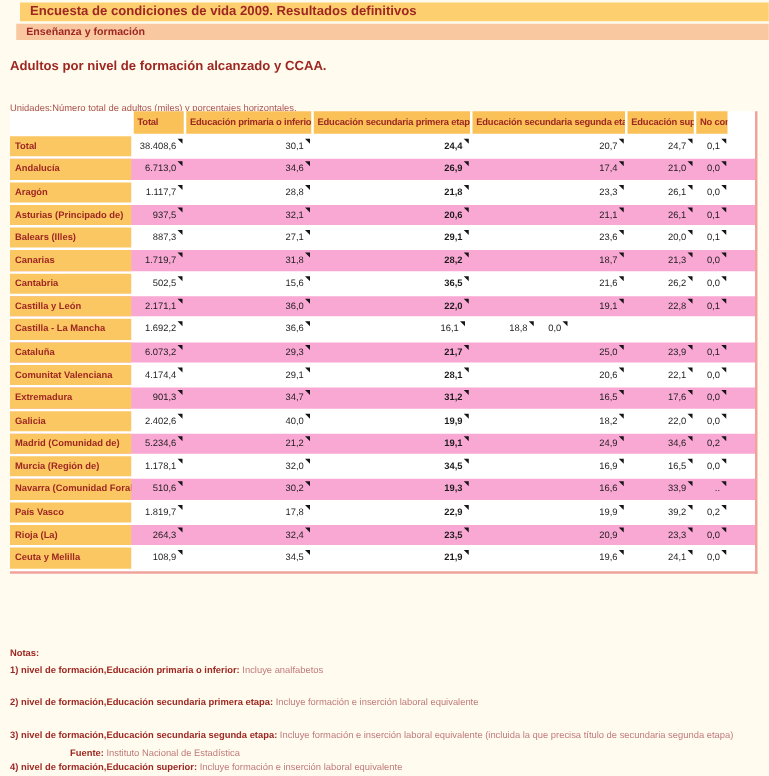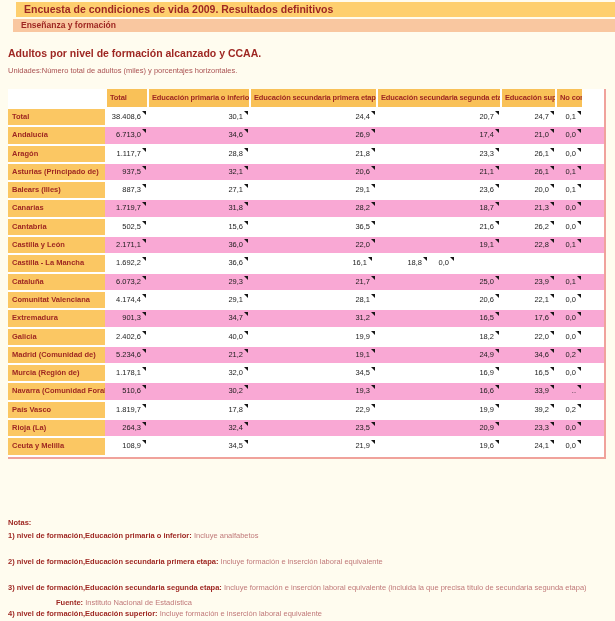--- a/index.html
+++ b/index.html
@@ -23,37 +23,37 @@
     position:absolute;left:13px;top:19px;width:615px;height:13px;
     background:var(--bar2);color:var(--maroon);
     font-size:8.5px;font-weight:bold;line-height:13px;padding-left:8px;
     white-space:nowrap;
   }
   .page-title{
     position:absolute;left:8px;top:47px;
     color:var(--maroon);font-size:10.5px;font-weight:bold;white-space:nowrap;
   }
   .units-line{
-    position:absolute;left:8px;top:66px;
+    position:absolute;left:8px;top:82px;
     color:var(--units);font-size:7.5px;white-space:nowrap;
   }
   .table-wrap{
     position:absolute;left:8px;top:89px;width:598px;
     background:#ffffff;
     border-right:2px solid var(--pink);
     border-bottom:2px solid var(--pink);
   }
   .trow{display:flex;align-items:center;}
   .hrow{height:18px;margin-bottom:2px;}
   .drow{height:16.3px;margin-bottom:2px;}
   .drow.alt{background:#f9a8d4;}
   .cell{flex:0 0 auto;white-space:nowrap;overflow:hidden;}
   .cell + .cell{margin-left:2px;}
   .lab{width:97px;}
-  .c0{width:40px;} .c1{width:100px;} .c2{width:125px;} .c3{width:122px;} .c4{width:53px;} .c5{width:25px;}
+  .c0{width:40px;} .c1{width:100px;} .c2{width:125px;font-weight:bold;} .c3{width:122px;} .c4{width:53px;} .c5{width:25px;}
   .hcell{
     background:var(--orange-hdr);color:var(--maroon);
     font-size:7.5px;font-weight:bold;line-height:18px;
     text-align:left;padding-left:3px;letter-spacing:-0.15px;
   }
   .corner{background:var(--orange-hdr);}
   .label-cell{
     background:var(--orange);color:var(--maroon);
     font-size:7.5px;font-weight:bold;line-height:16.3px;padding-left:4px;
   }

